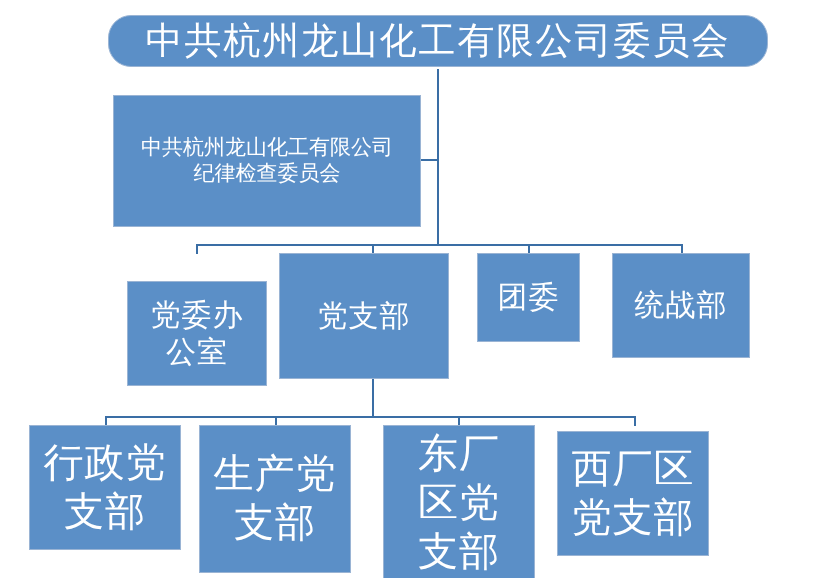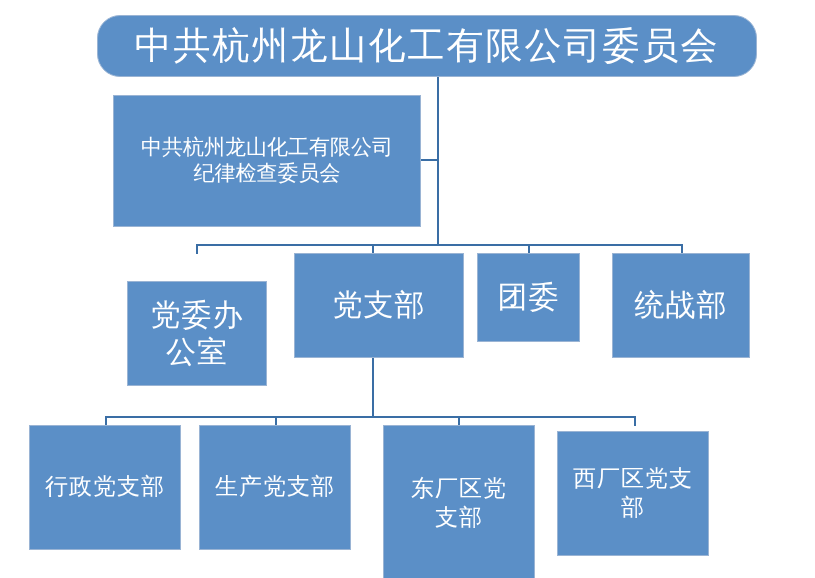--- a/index.html
+++ b/index.html
@@ -33,21 +33,21 @@
     letter-spacing: 2px;
   }
   .node.sub {
     font-size: 21px;
     letter-spacing: 0px;
   }
   .node.mid {
     font-size: 30px;
   }
   .node.leaf {
-    font-size: 23px;
+    font-size: 40px;
   }
   .connector {
     position: absolute;
     background: #3a6ea5;
   }
   .vline { width: 2px; }
   .hline { height: 2px; }
 </style>
 </head>
 <body>
@@ -62,49 +62,49 @@
   <div class="connector vline" style="left:528px; top:244px; height:10px;"></div>
   <div class="connector vline" style="left:681px; top:244px; height:10px;"></div>
 
   <div class="connector vline" style="left:372px; top:358px; height:59px;"></div>
   <div class="connector hline" style="left:105px; top:416px; width:530px;"></div>
   <div class="connector vline" style="left:105px; top:416px; height:10px;"></div>
   <div class="connector vline" style="left:275px; top:416px; height:10px;"></div>
   <div class="connector vline" style="left:458px; top:416px; height:10px;"></div>
   <div class="connector vline" style="left:634px; top:416px; height:10px;"></div>
 
-  <div class="node root" style="left:97px; top:15px; width:660px; height:62px;border-radius:23px;">
+  <div class="node root" style="left:108px; top:15px; width:660px; height:52px;border-radius:23px;">
     <span>中共杭州龙山化工有限公司委员会</span>
   </div>
 
   <div class="node sub" style="left:113px; top:95px; width:308px; height:132px; padding:16px 18px;">
     <span>中共杭州龙山化工有限公司纪律检查委员会</span>
   </div>
 
   <div class="node mid" style="left:127px; top:253px; width:140px; height:105px; padding:0 10px;margin-top:28px;">
     <span>党委办公室</span>
   </div>
 
-  <div class="node mid" style="left:294px; top:253px; width:170px; height:105px;">
+  <div class="node mid" style="left:279px; top:253px; width:170px; height:126px;">
     <span>党支部</span>
   </div>
 
   <div class="node mid" style="left:477px; top:253px; width:103px; height:89px;">
     <span>团委</span>
   </div>
 
   <div class="node mid" style="left:612px; top:253px; width:138px; height:105px;">
     <span>统战部</span>
   </div>
 
   <div class="node leaf" style="left:29px; top:425px; width:152px; height:125px; padding:0 12px;">
     <span>行政党支部</span>
   </div>
 
-  <div class="node leaf" style="left:199px; top:425px; width:152px; height:125px; padding:0 12px;">
+  <div class="node leaf" style="left:199px; top:425px; width:152px; height:148px; padding:0 12px;">
     <span>生产党支部</span>
   </div>
 
   <div class="node leaf" style="left:383px; top:425px; width:152px; height:157px; padding:0 20px;">
     <span>东厂区党支部</span>
   </div>
 
   <div class="node leaf" style="left:557px; top:425px; width:152px; height:125px; padding:0 10px;margin-top:6px;">
     <span>西厂区党支部</span>
   </div>

